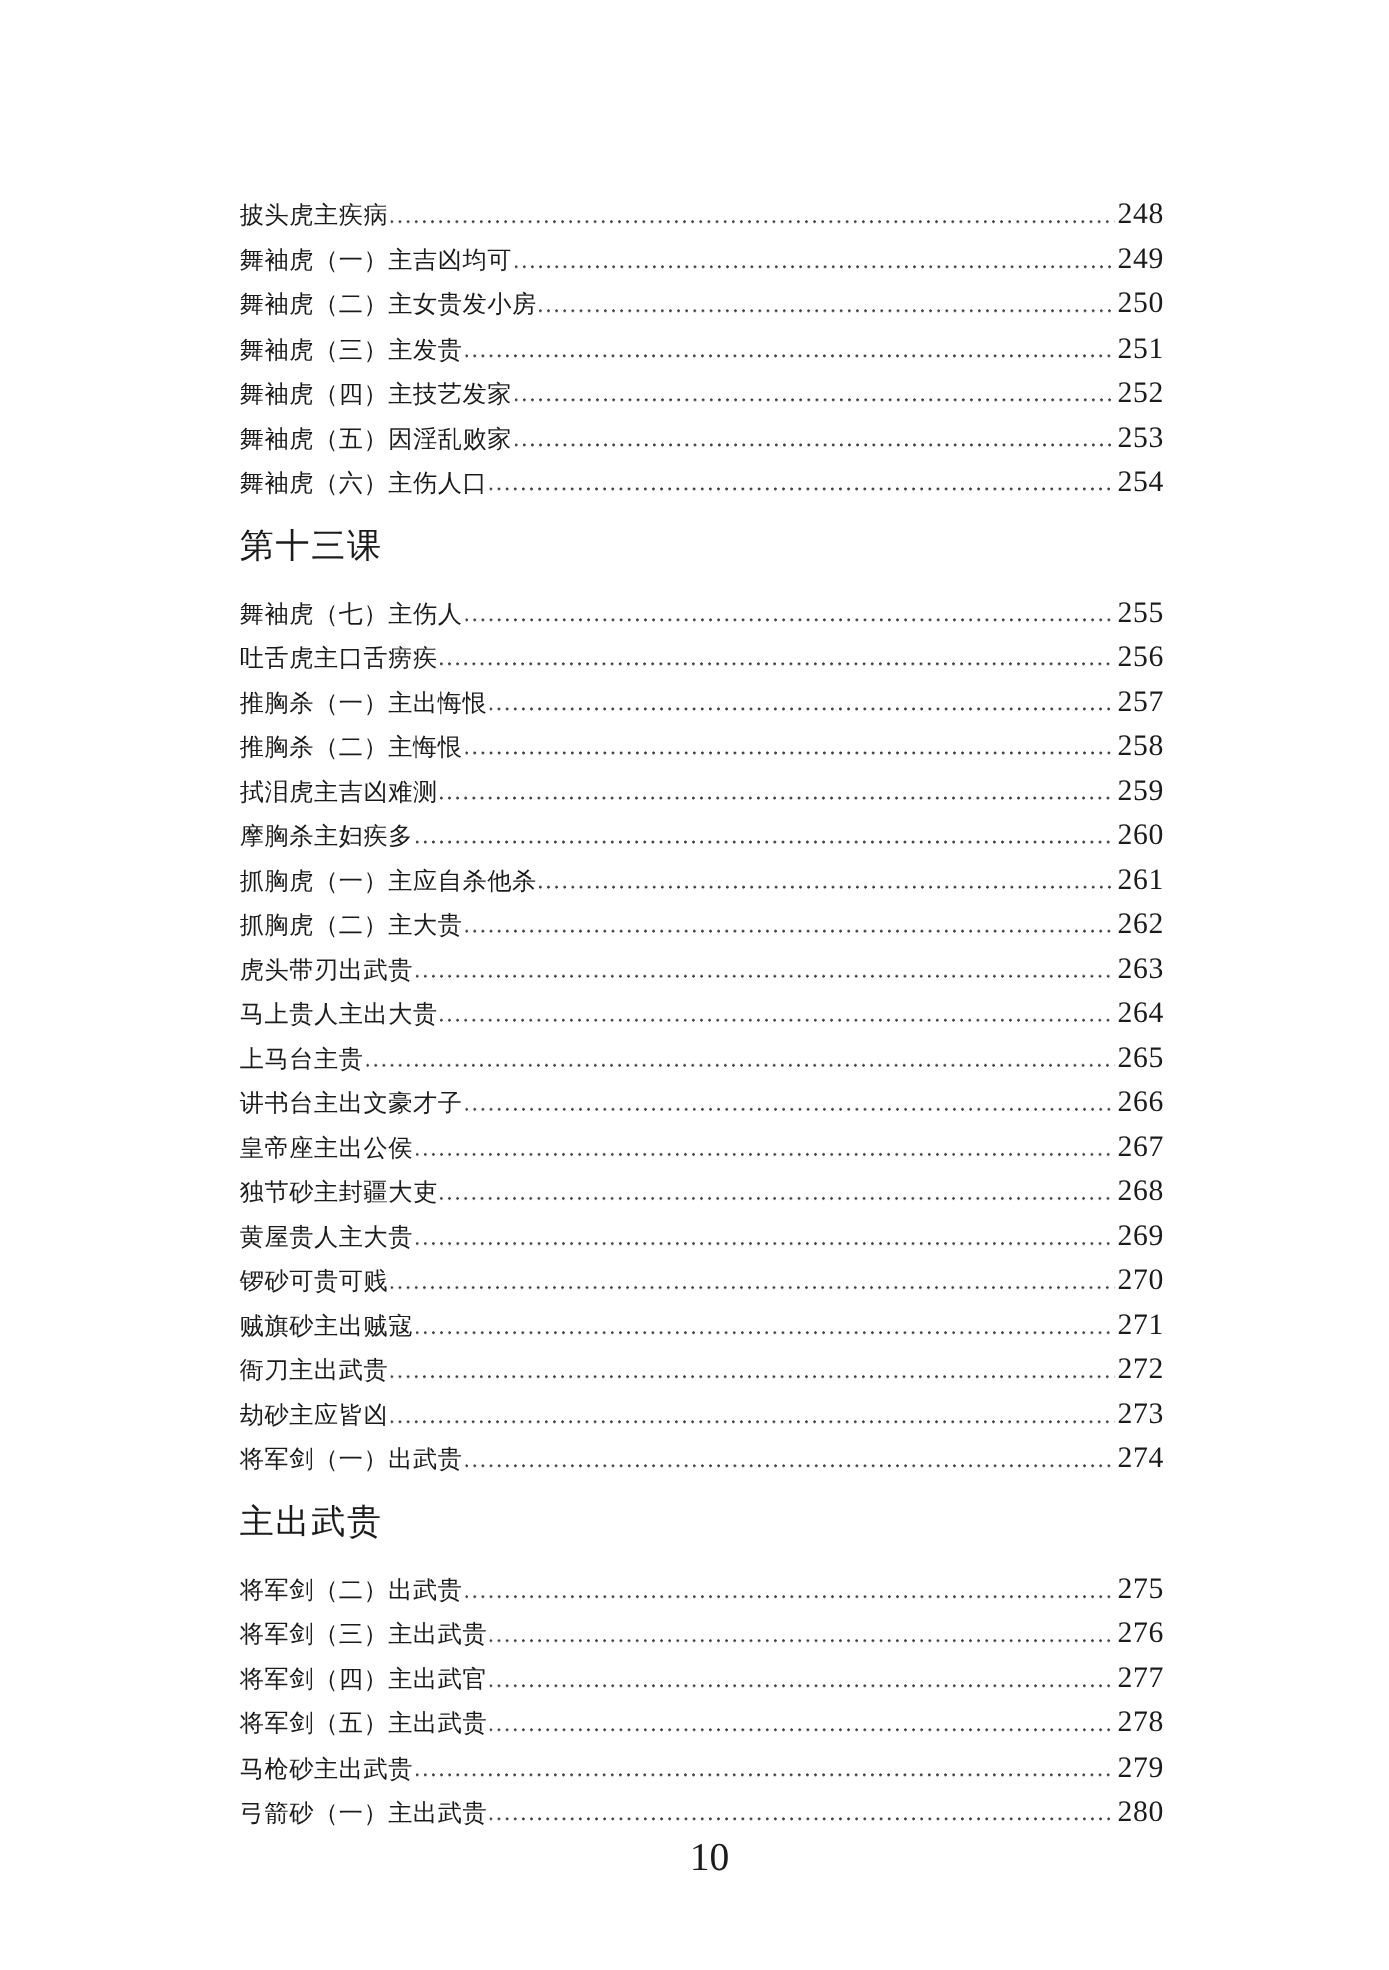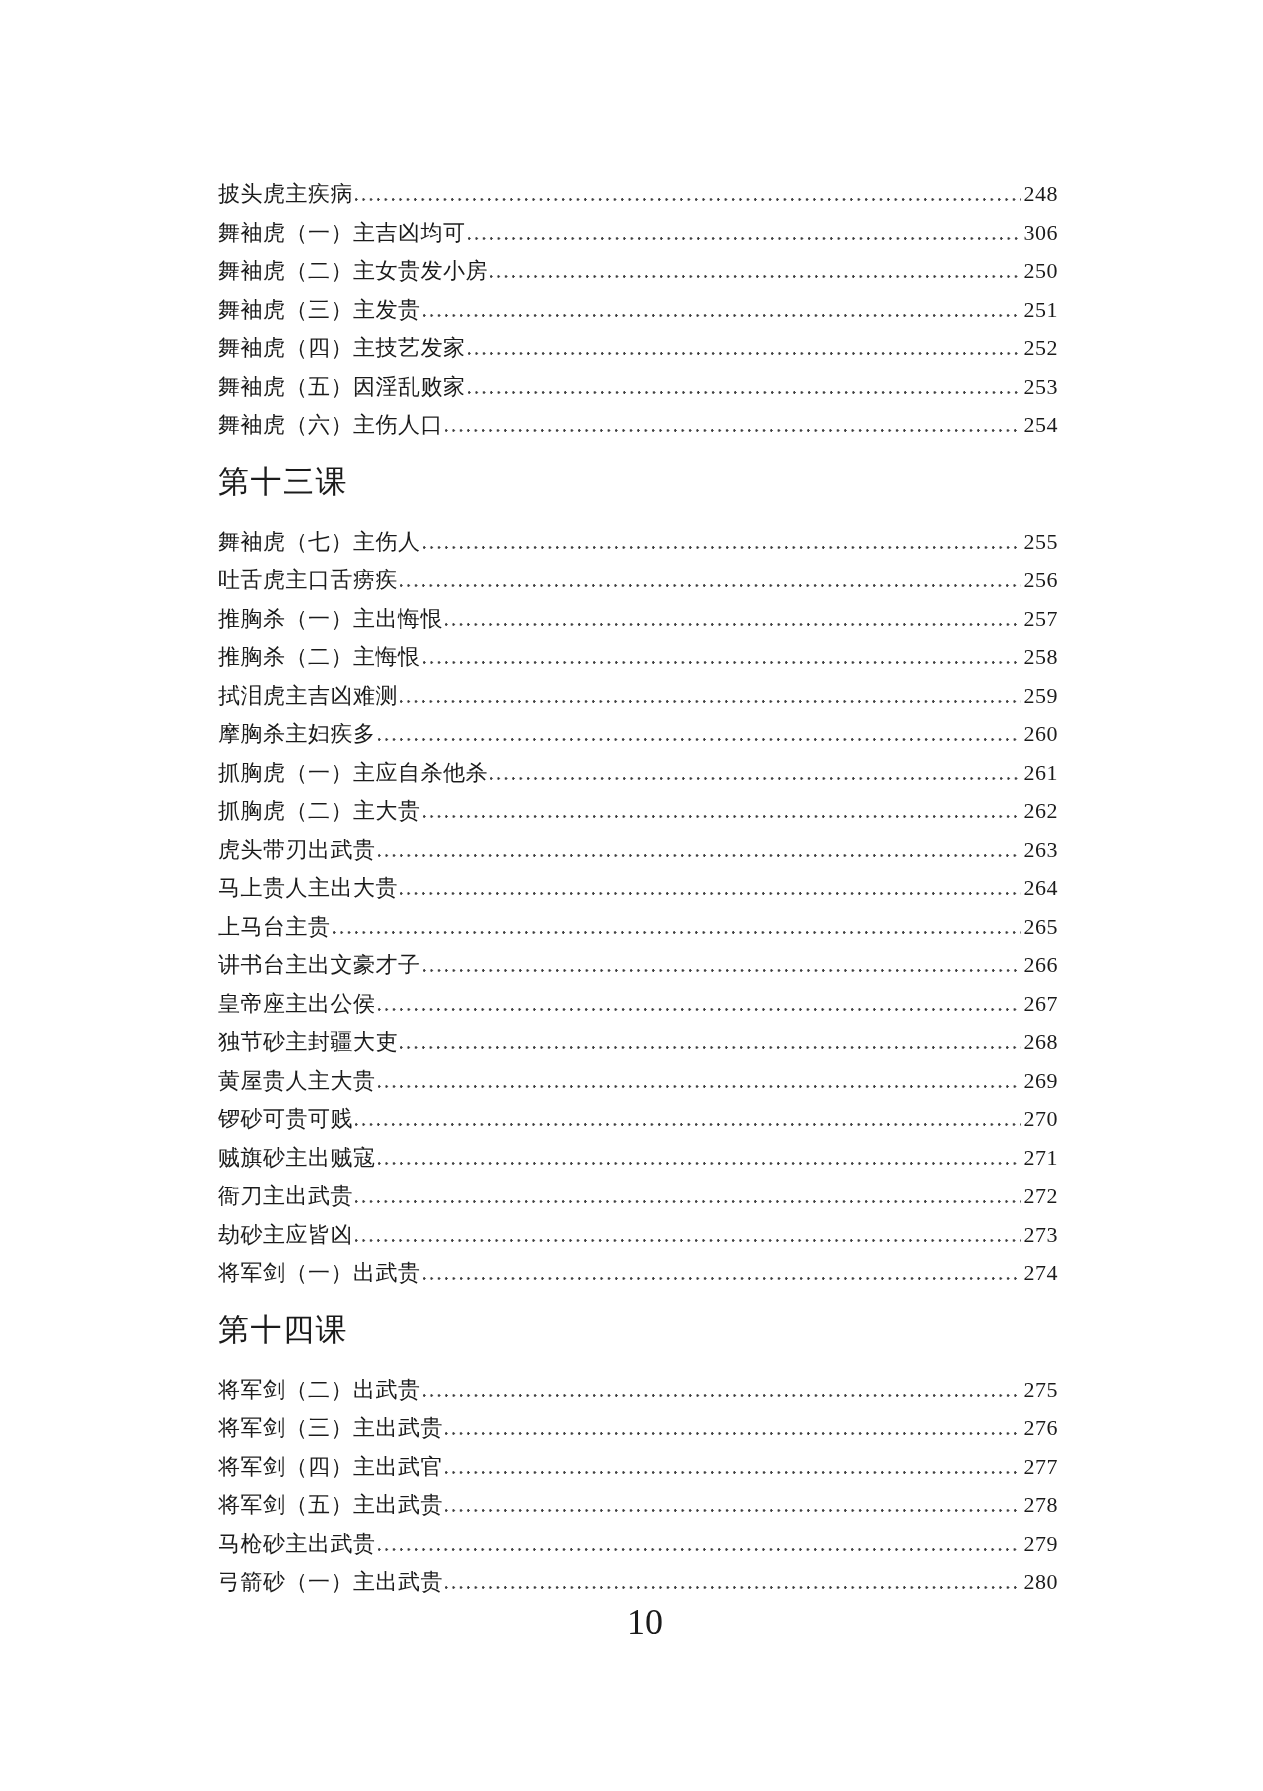--- a/index.html
+++ b/index.html
@@ -31,21 +31,21 @@
     flex: 1;
     height: 3px;
     margin: 0 3px 0 2px;
     align-self: baseline;
     background-image: radial-gradient(circle at 1.2px 1.5px, #3d3d3d 1.05px, transparent 1.45px);
     background-size: 7.4px 3px;
     background-repeat: repeat-x;
     background-position: left bottom;
   }
   .toc-page-num {
-    font-size: 22px;
+    font-size: 27px;
     letter-spacing: 0.5px;
   }
   .sec-heading {
     font-size: 31px;
     font-weight: 400;
     line-height: 42px;
     margin: 16px 0 20px 0;
     letter-spacing: 1.5px;
   }
   .footer {
@@ -61,21 +61,21 @@
 <div class="page">
   <div>
       <div class="toc-row">
         <span class="toc-title">披头虎主疾病</span>
         <span class="leader"></span>
         <span class="toc-page-num">248</span>
       </div>
       <div class="toc-row">
         <span class="toc-title">舞袖虎（一）主吉凶均可</span>
         <span class="leader"></span>
-        <span class="toc-page-num">306</span>
+        <span class="toc-page-num">249</span>
       </div>
       <div class="toc-row">
         <span class="toc-title">舞袖虎（二）主女贵发小房</span>
         <span class="leader"></span>
         <span class="toc-page-num">250</span>
       </div>
       <div class="toc-row">
         <span class="toc-title">舞袖虎（三）主发贵</span>
         <span class="leader"></span>
         <span class="toc-page-num">251</span>
@@ -189,21 +189,21 @@
       <div class="toc-row">
         <span class="toc-title">劫砂主应皆凶</span>
         <span class="leader"></span>
         <span class="toc-page-num">273</span>
       </div>
       <div class="toc-row">
         <span class="toc-title">将军剑（一）出武贵</span>
         <span class="leader"></span>
         <span class="toc-page-num">274</span>
       </div>
-      <div class="sec-heading">第十四课</div>
+      <div class="sec-heading">主出武贵</div>
       <div class="toc-row">
         <span class="toc-title">将军剑（二）出武贵</span>
         <span class="leader"></span>
         <span class="toc-page-num">275</span>
       </div>
       <div class="toc-row">
         <span class="toc-title">将军剑（三）主出武贵</span>
         <span class="leader"></span>
         <span class="toc-page-num">276</span>
       </div>

